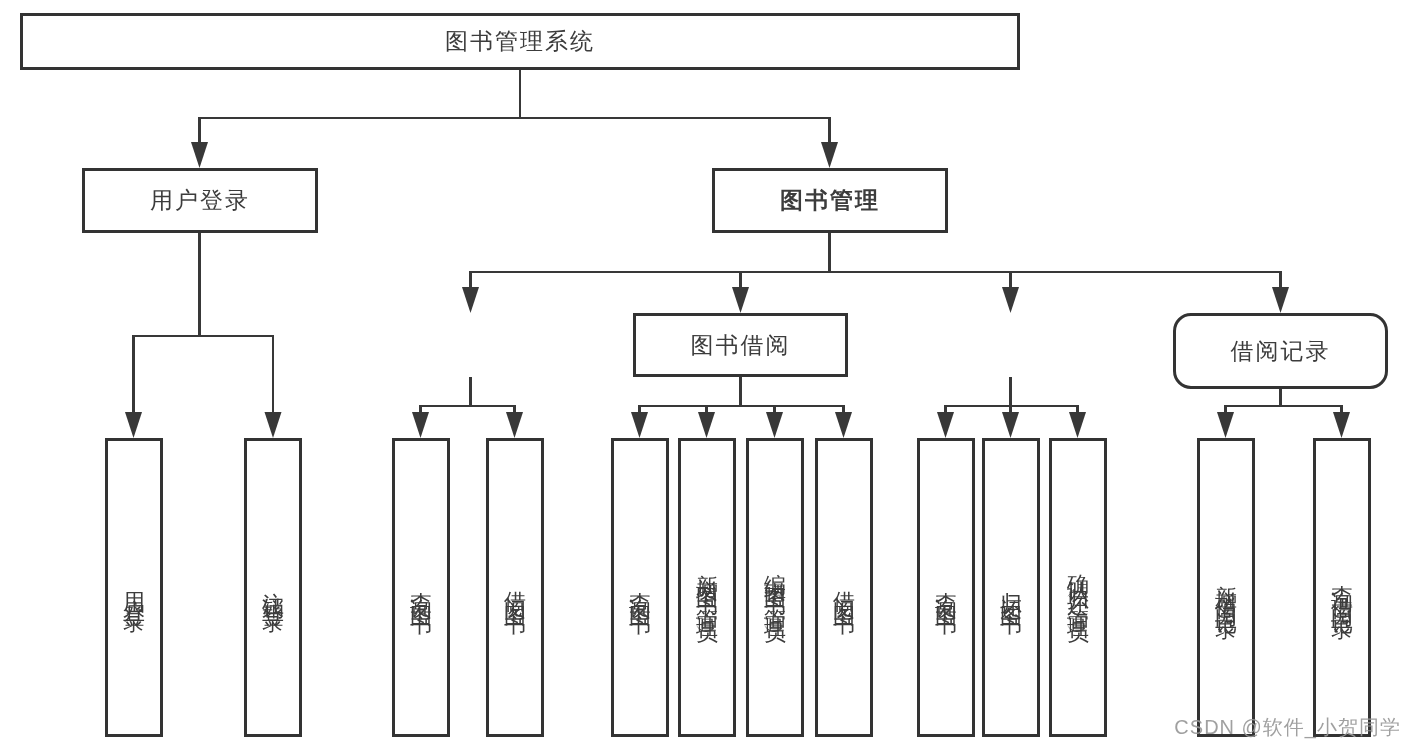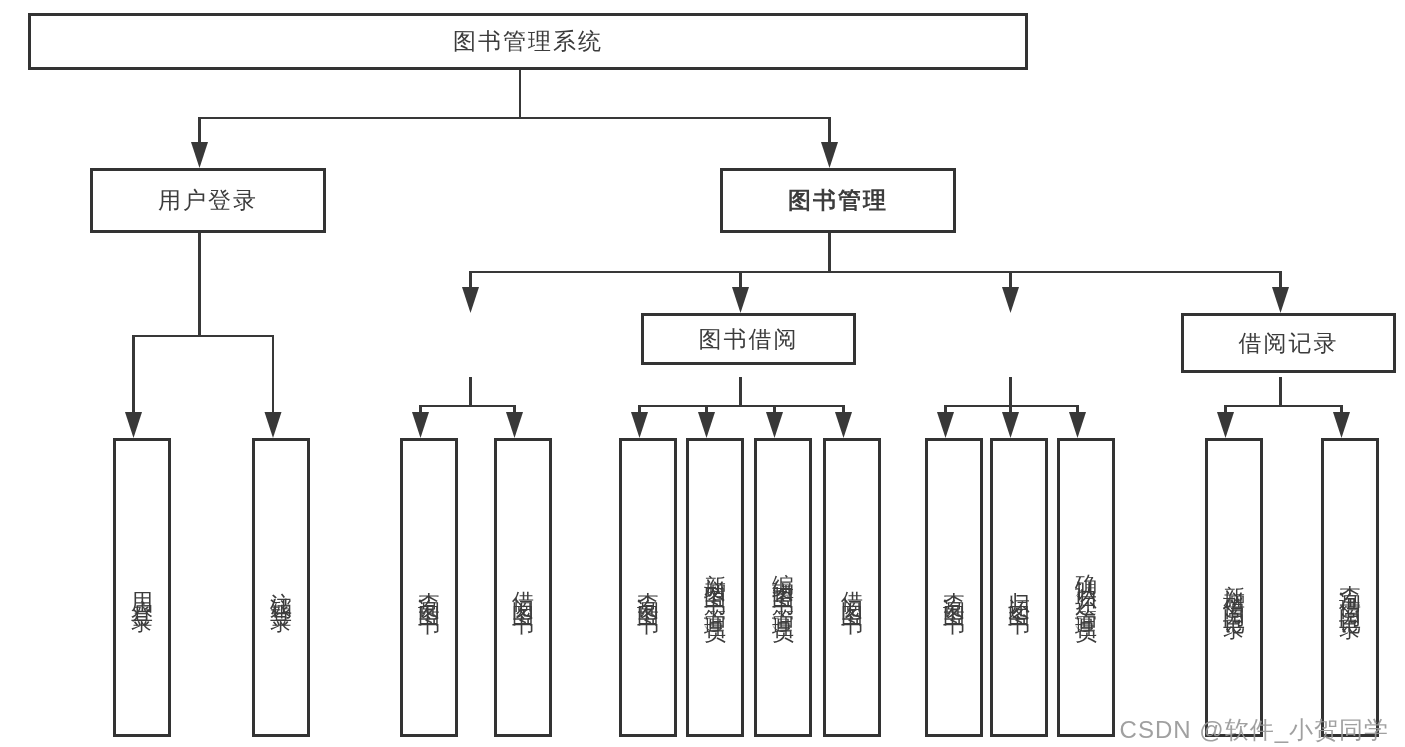--- a/index.html
+++ b/index.html
@@ -25,40 +25,39 @@
   .node {
     position: absolute;
     box-sizing: border-box;
     background: #ffffff;
     border: 3px solid #333333;
     display: flex;
     align-items: center;
     justify-content: center;
     color: #3c3c3c;
     z-index: 2;
-    margin-left: 8px;
   }
   .h-node {
     font-size: 23px;
     letter-spacing: 2px;
     white-space: nowrap;
   }
   .v-node {
     writing-mode: vertical-rl;
     text-orientation: mixed;
     font-size: 22px;
     letter-spacing: 7px;
     line-height: 1.1;
     white-space: nowrap;
   }
   .watermark {
     position: absolute;
     top: 714px;
-    right: 16px;
-    font-size: 24px;
+    right: 4px;
+    font-size: 20px;
     color: rgba(152, 152, 152, 0.92);
     letter-spacing: 1px;
     z-index: 5;
     white-space: nowrap;
   }
 </style>
 </head>
 <body>
 
 <div class="stage">
@@ -130,22 +129,22 @@
       <polygon points="1217,412 1234,412 1225.5,438"></polygon>
       <polygon points="1333,412 1350,412 1341.5,438"></polygon>
     </g>
   </svg>
 
   <div class="node h-node" style="left:20px; top:13px; width:1000px; height:57px;">图书管理系统</div>
 
   <div class="node h-node" style="left:82px; top:168px; width:236px; height:65px;">用户登录</div>
   <div class="node h-node" style="left:712px; top:168px; width:236px; height:65px;font-weight:bold;">图书管理</div>
 
-  <div class="node h-node" style="left:633px; top:313px; width:215px; height:52px;">图书借阅</div>
-  <div class="node h-node" style="left:1173px; top:313px; width:215px; height:60px;">借阅记录</div>
+  <div class="node h-node" style="left:633px; top:313px; width:215px; height:64px;">图书借阅</div>
+  <div class="node h-node" style="left:1173px; top:313px; width:215px; height:76px;border-radius:18px;">借阅记录</div>
 
   <div class="node v-node" style="left:105px; top:438px; width:58px; height:299px;">用户登录</div>
   <div class="node v-node" style="left:244px; top:438px; width:58px; height:299px;">注销登录</div>
 
   <div class="node v-node" style="left:392px; top:438px; width:58px; height:299px;">查询图书</div>
   <div class="node v-node" style="left:486px; top:438px; width:58px; height:299px;">借阅图书</div>
 
   <div class="node v-node" style="left:611px; top:438px; width:58px; height:299px;">查询图书</div>
   <div class="node v-node" style="left:678px; top:438px; width:58px; height:299px;">新增图书（管理员）</div>
   <div class="node v-node" style="left:746px; top:438px; width:58px; height:299px;">编辑图书（管理员）</div>

